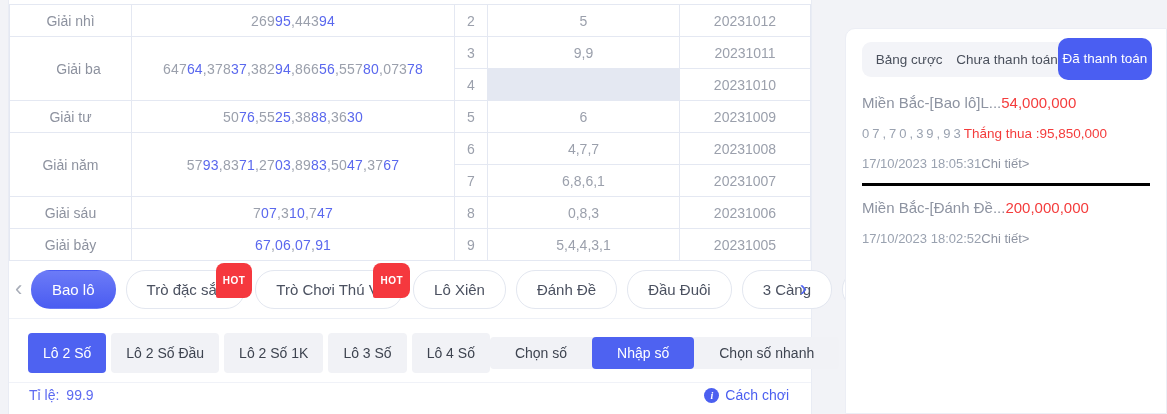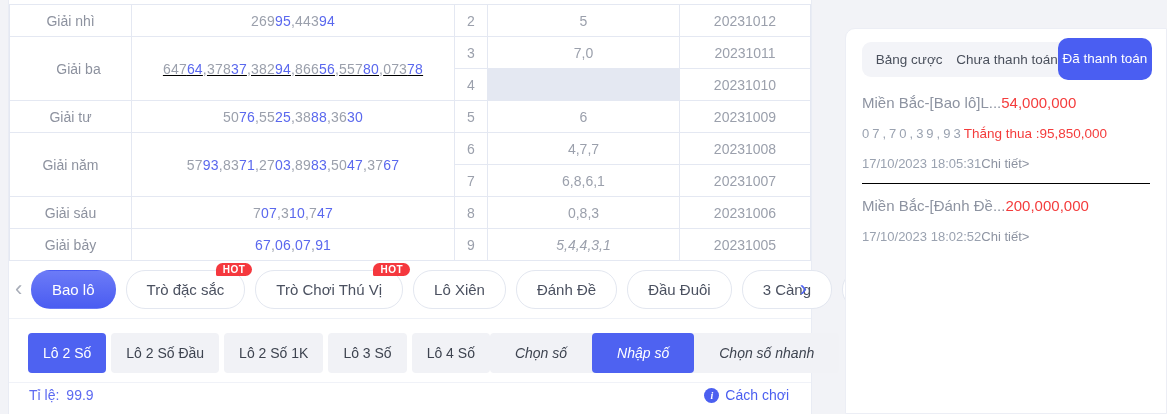--- a/index.html
+++ b/index.html
@@ -36,31 +36,31 @@
   .nav-chevron{position:absolute;top:50%;transform:translateY(-54%);font-size:22px;color:#a9aeb9;cursor:pointer;line-height:1;}
   .nav-chevron.prev{left:6px;}
   .nav-chevron.next{right:4px;color:#4e62f1;}
   .pill{
     position:relative;height:37px;padding:0 20px;border:1px solid #e3e7f0;border-radius:19px;
     background:#fff;color:#4b5160;font-size:15px;display:flex;align-items:center;flex:0 0 auto;cursor:pointer;
   }
   .pill.selected{background:linear-gradient(180deg,#6c7bf7,#4a5cf1);border-color:transparent;color:#fff;}
   .hot-badge{
     position:absolute;top:-8px;right:-8px;background:#f5383e;color:#fff;
-    font-size:10px;font-weight:bold;padding:1px 7px;border-radius:8px 8px 8px 2px;letter-spacing:.5px;
+    font-size:10px;font-weight:bold;padding:12px 7px;border-radius:8px 8px 8px 2px;letter-spacing:.5px;
   }
   
   .controls-row{display:flex;align-items:center;padding:8px 20px 0 19px;margin-top:6px;}
   .chips{display:flex;gap:5px;}
   .chip{height:40px;padding:0 15px;background:#f1f2f6;color:#3e4450;font-size:14px;
         display:flex;align-items:center;border-radius:4px;white-space:nowrap;cursor:pointer;}
   .chip.selected{background:#4e62f1;color:#fff;}
   .segmented{display:flex;background:#f1f2f6;border-radius:4px;}
-  .segment{height:40px;padding:0 25px;display:flex;align-items:center;font-size:14px;color:#3e4450;
-           border-radius:4px;white-space:nowrap;cursor:pointer;font-style:italic;}
+  .segment{height:32px;padding:0 25px;display:flex;align-items:center;font-size:14px;color:#3e4450;
+           border-radius:4px;white-space:nowrap;cursor:pointer;}
   .segment.selected{background:#4e62f1;color:#fff;}
   
   .footer-row{margin:9px 0 0 0;border-top:1px solid #f0f2f8;padding:4px 22px 0 20px;
               display:flex;justify-content:space-between;align-items:center;}
   .rate{font-size:14px;color:#5d6af1;display:flex;gap:7px;}
   .how-to-play{display:flex;align-items:center;gap:6px;color:#4b5ff0;font-size:14px;cursor:pointer;}
   .info-icon{width:15px;height:15px;border-radius:50%;background:#4b5ff0;color:#fff;
              font-size:10px;font-style:italic;font-weight:bold;
              display:flex;align-items:center;justify-content:center;
              font-family:"Liberation Serif",serif;}
@@ -70,21 +70,21 @@
     background:#fff;border:1px solid #eceef5;border-radius:10px 0 0 0;
     box-sizing:border-box;padding:13px 16px 0 16px;
   }
   .panel-tabs{position:relative;display:flex;align-items:center;background:#f3f4f8;border-radius:9px;height:35px;}
   .panel-tab{flex:1;text-align:center;font-size:13.5px;color:#4a505c;white-space:nowrap;cursor:pointer;}
   .panel-tab.selected{
     background:#4a5ef2;color:#fff;border-radius:10px;height:42px;line-height:42px;margin:-4px -2px -3px 0;
   }
   .records{padding-top:4px;}
   .record{padding:13px 0 12px;cursor:pointer;}
-  .record + .record{border-top:1px solid #000000;}
+  .record + .record{border-top:3px solid #000000;}
   .rec-line{display:flex;align-items:center;margin-bottom:15px;}
   .record .rec-line:last-child{margin-bottom:0;}
   .rec-title{color:#8d93a1;font-size:15px;}
   .rec-amount{color:#f43c3c;font-size:15px;}
   .rec-nums{color:#9aa2b0;font-size:13px;letter-spacing:3px;}
   .rec-winloss{color:#f43c3c;font-size:13.5px;}
   .rec-date{color:#9aa2b0;font-size:13px;}
   .rec-detail{color:#8d93a1;font-size:13px;}
 </style>
 </head>
@@ -95,21 +95,21 @@
   <div class="results-grid">
       <div class="cell prize-label" style="grid-area: 1 / 1 / span 1;">Giải nhì</div>
       <div class="cell prize-numbers" style="grid-area: 1 / 2 / span 1;">
         <span class="d-gray">269</span>
         <span class="d-blue">95</span>
         <span class="d-gray">,</span>
         <span class="d-gray">443</span>
         <span class="d-blue">94</span>
       </div>
       <div class="cell prize-label" style="grid-area: 2 / 1 / span 2; padding-left: 16px;">Giải ba</div>
-      <div class="cell prize-numbers" style="grid-area: 2 / 2 / span 2; text-decoration: underline;">
+      <div class="cell prize-numbers" style="grid-area: 2 / 2 / span 2;">
         <span class="d-gray">647</span>
         <span class="d-blue">64</span>
         <span class="d-gray">,</span>
         <span class="d-gray">378</span>
         <span class="d-blue">37</span>
         <span class="d-gray">,</span>
         <span class="d-gray">382</span>
         <span class="d-blue">94</span>
         <span class="d-gray">,</span>
         <span class="d-gray">866</span>
@@ -173,38 +173,38 @@
         <span class="d-blue">06</span>
         <span class="d-gray">,</span>
         <span class="d-blue">07</span>
         <span class="d-gray">,</span>
         <span class="d-blue">91</span>
       </div>
       <div class="cell draw-cell" style="grid-area: 1 / 3;">2</div>
       <div class="cell draw-cell" style="grid-area: 1 / 4;">5</div>
       <div class="cell draw-cell" style="grid-area: 1 / 5;">20231012</div>
       <div class="cell draw-cell" style="grid-area: 2 / 3;">3</div>
-      <div class="cell draw-cell" style="grid-area: 2 / 4;">7,0</div>
+      <div class="cell draw-cell" style="grid-area: 2 / 4;">9,9</div>
       <div class="cell draw-cell" style="grid-area: 2 / 5;">20231011</div>
       <div class="cell draw-cell" style="grid-area: 3 / 3;">4</div>
       <div class="cell draw-cell" style="grid-area: 3 / 5;">20231010</div>
       <div class="cell draw-cell" style="grid-area: 4 / 3;">5</div>
       <div class="cell draw-cell" style="grid-area: 4 / 4;">6</div>
       <div class="cell draw-cell" style="grid-area: 4 / 5;">20231009</div>
       <div class="cell draw-cell" style="grid-area: 5 / 3;">6</div>
       <div class="cell draw-cell" style="grid-area: 5 / 4;">4,7,7</div>
       <div class="cell draw-cell" style="grid-area: 5 / 5;">20231008</div>
       <div class="cell draw-cell" style="grid-area: 6 / 3;">7</div>
       <div class="cell draw-cell" style="grid-area: 6 / 4;">6,8,6,1</div>
       <div class="cell draw-cell" style="grid-area: 6 / 5;">20231007</div>
       <div class="cell draw-cell" style="grid-area: 7 / 3;">8</div>
       <div class="cell draw-cell" style="grid-area: 7 / 4;">0,8,3</div>
       <div class="cell draw-cell" style="grid-area: 7 / 5;">20231006</div>
       <div class="cell draw-cell" style="grid-area: 8 / 3;">9</div>
-      <div class="cell draw-cell" style="grid-area: 8 / 4; font-style: italic;">5,4,4,3,1</div>
+      <div class="cell draw-cell" style="grid-area: 8 / 4;">5,4,4,3,1</div>
       <div class="cell draw-cell" style="grid-area: 8 / 5;">20231005</div>
     </div>
 
   <div class="game-tabs-row">
     <span class="nav-chevron prev">‹</span>
     <div style="display:flex;gap:10px;align-items:center;">
         <div class="pill selected">
           <span>Bao lô</span>
         </div>
         <div class="pill">

